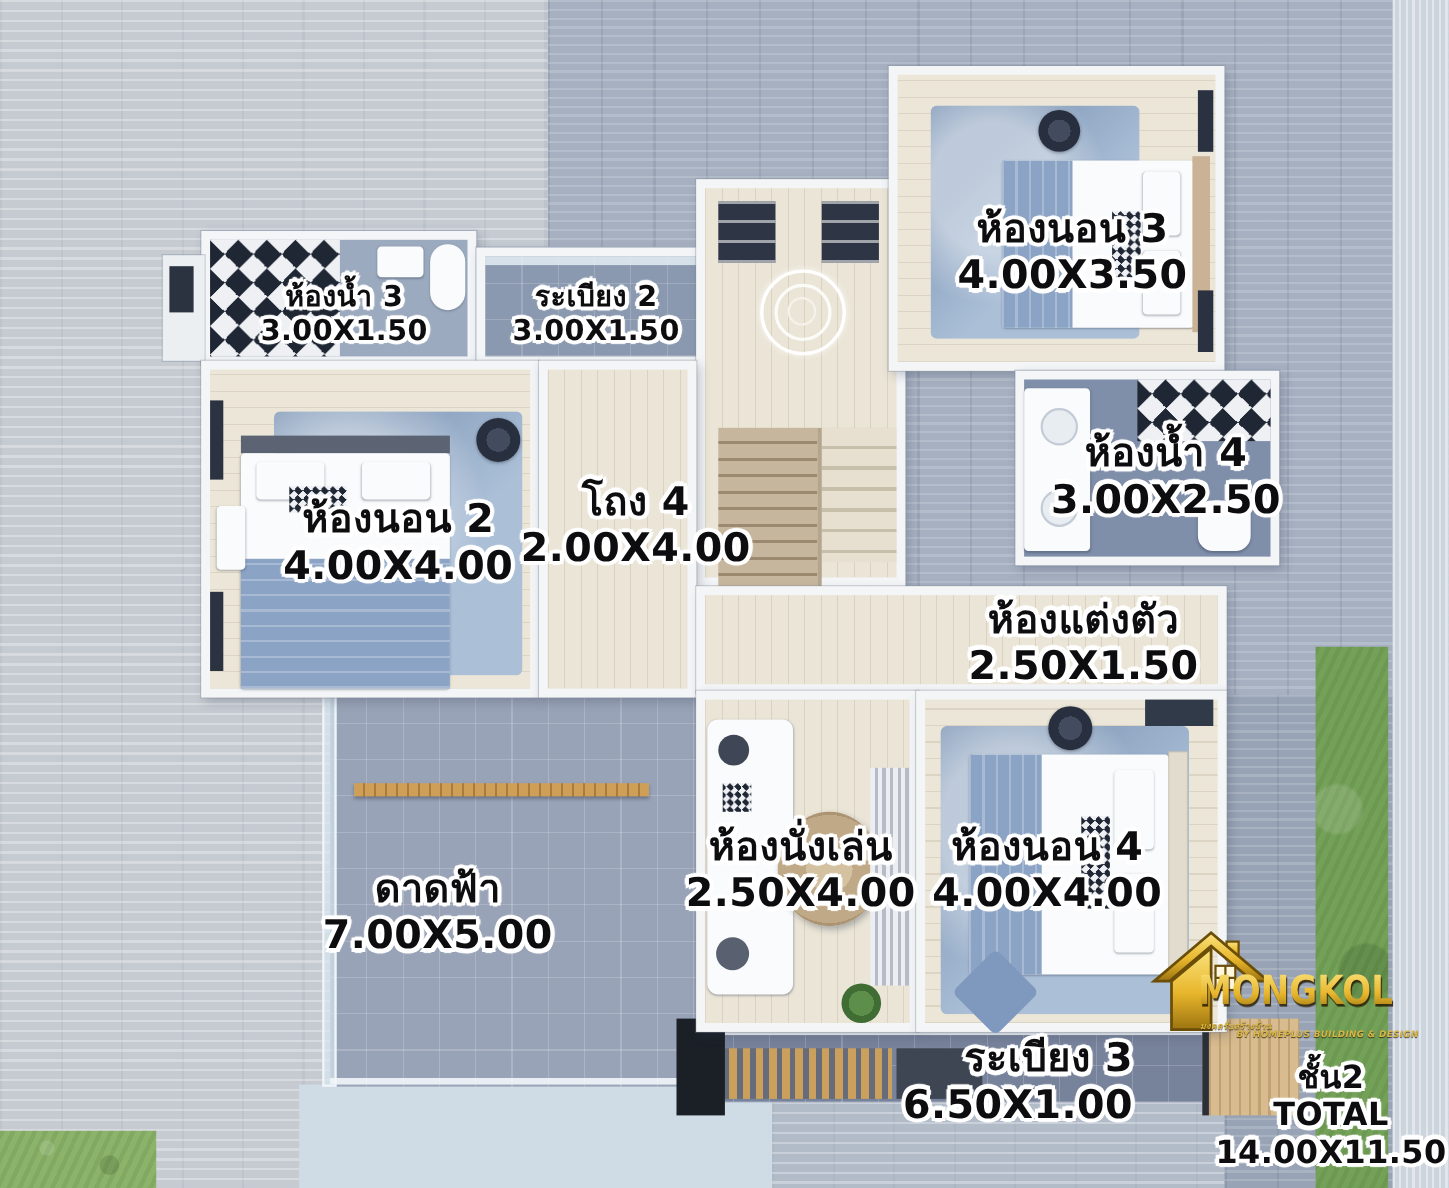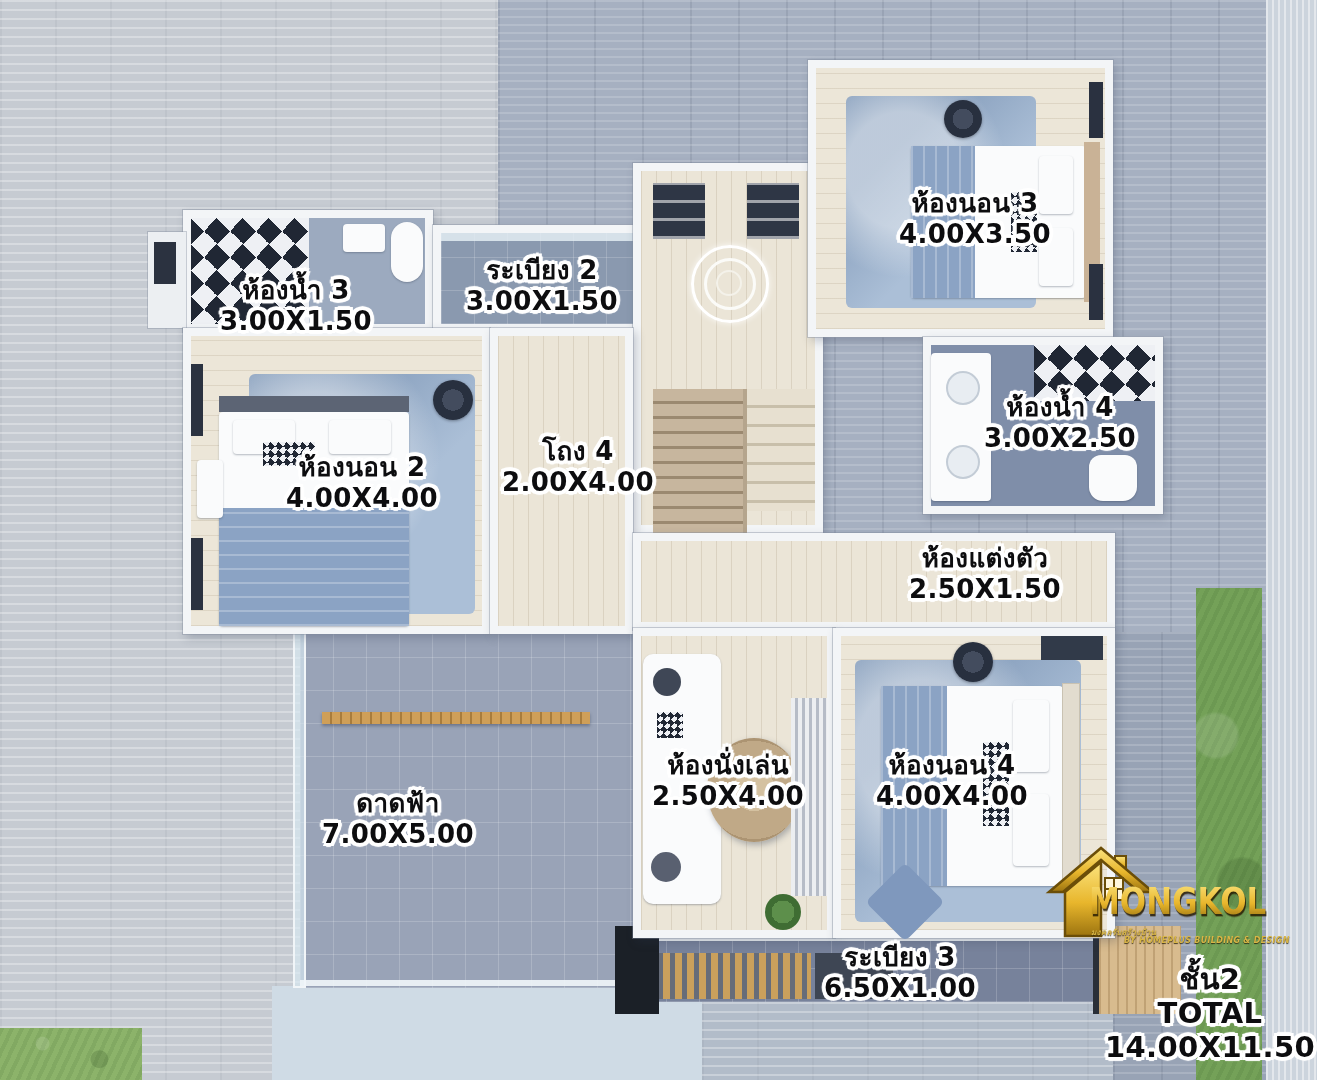--- a/index.html
+++ b/index.html
@@ -31,21 +31,21 @@
   .steps-dark{background:repeating-linear-gradient(180deg,#c7b69e 0 12px,#9b8970 12px 15px);}
   .steps-light{background:repeating-linear-gradient(180deg,#e7e0d0 0 16px,#c8bfaa 16px 19px);}
   .white-box{background:#fafbfc;border-radius:4px;box-shadow:0 1px 2px rgba(50,60,80,.35);}
   .fan{border-radius:50%;background:radial-gradient(circle,#434c5e 0 38%,#28303f 38% 100%);
      box-shadow:0 1px 3px rgba(20,25,35,.4);}
   .rug{border-radius:6px;background-color:#abbfd7;background-image:
      radial-gradient(ellipse at 30% 35%,rgba(255,255,255,.45) 0 30%,rgba(0,0,0,0) 55%),
      linear-gradient(135deg,rgba(70,100,140,.35) 0 25%,rgba(0,0,0,0) 60%);}
   
   .lbl{position:absolute;width:260px;text-align:center;font-weight:700;color:#0d0d0f;
-     font-size:26px;line-height:1.18;letter-spacing:.4px;
+     font-size:36px;line-height:1.18;letter-spacing:.4px;
      text-shadow:-3px -3px 0 #fff,0 -3px 0 #fff,3px -3px 0 #fff,-3px 0 0 #fff,3px 0 0 #fff,
                  -3px 3px 0 #fff,0 3px 0 #fff,3px 3px 0 #fff,
                  -4px 0 1px #fff,4px 0 1px #fff,0 -4px 1px #fff,0 4px 1px #fff;}
   .lbl.sm{font-size:26px;}
   .lbl.big{font-size:29px;}
   
   .brand{position:absolute;font-weight:900;font-size:31px;letter-spacing:0;
      transform:scaleY(1.18);transform-origin:left top;
      background:linear-gradient(180deg,#fbe47f 0%,#e8b62c 55%,#8f6a0e 100%);
      -webkit-background-clip:text;background-clip:text;color:transparent;
@@ -165,21 +165,21 @@
       <div class="abs white-box" style="left:132px;top:14px;width:36px;height:72px;"></div>
       <div class="abs white-box" style="left:132px;top:108px;width:36px;height:72px;"></div>
       <div class="abs checker" style="left:102px;top:56px;width:26px;height:84px;background-size:8px 8px;"></div>
     </div>
     <div class="abs" style="left:222px;top:48px;width:16px;height:204px;background:#e2dccf;box-shadow:0 0 0 1px #c9c2b2;"></div>
     <div class="abs" style="left:36px;top:238px;width:56px;height:56px;background:#7f98bd;transform:rotate(45deg);border-radius:6px;"></div>
     <div class="abs" style="left:200px;top:0;width:62px;height:24px;background:#313a49;"></div>
     <div class="abs fan" style="left:112px;top:6px;width:40px;height:40px;"></div>
   </div>
 
-  <div class="lbl sm" style="left:166px;top:255px;margin-top:20px;">
+  <div class="lbl sm" style="left:183px;top:255px;">
     <div>ห้องน้ำ 3</div>
     <div>3.00X1.50</div>
   </div>
   <div class="lbl sm" style="left:412px;top:255px;">
     <div>ระเบียง 2</div>
     <div>3.00X1.50</div>
   </div>
   <div class="lbl" style="left:845px;top:188px;">
     <div>ห้องนอน 3</div>
     <div>4.00X3.50</div>
@@ -205,21 +205,21 @@
     <div>2.50X4.00</div>
   </div>
   <div class="lbl" style="left:822px;top:750px;">
     <div>ห้องนอน 4</div>
     <div>4.00X4.00</div>
   </div>
   <div class="lbl" style="left:268px;top:788px;">
     <div>ดาดฟ้า</div>
     <div>7.00X5.00</div>
   </div>
-  <div class="lbl" style="left:770px;top:942px;">
+  <div class="lbl" style="left:770px;top:942px;text-align:right;">
     <div>ระเบียง 3</div>
     <div>6.50X1.00</div>
   </div>
 
   <div class="lbl big" style="left:1095px;top:962px;width:230px;">
     <div>ชั้น2</div>
     <div>TOTAL</div>
     <div>14.00X11.50</div>
   </div>
 

